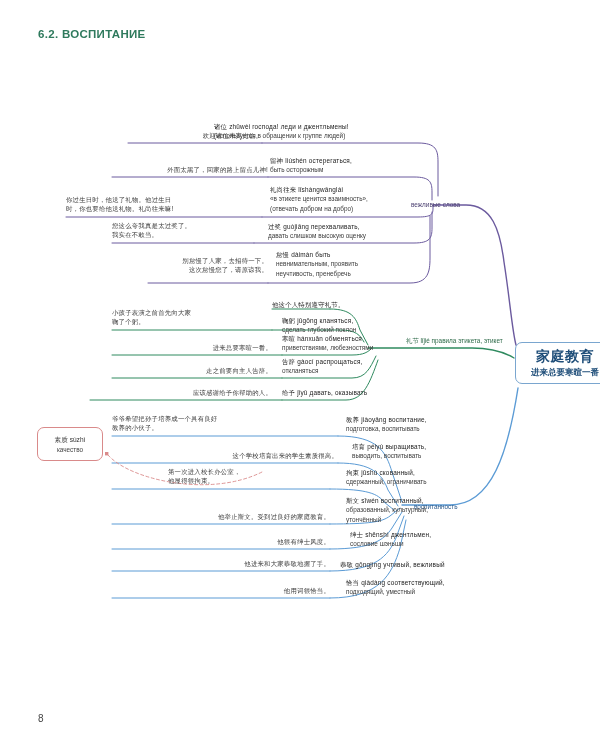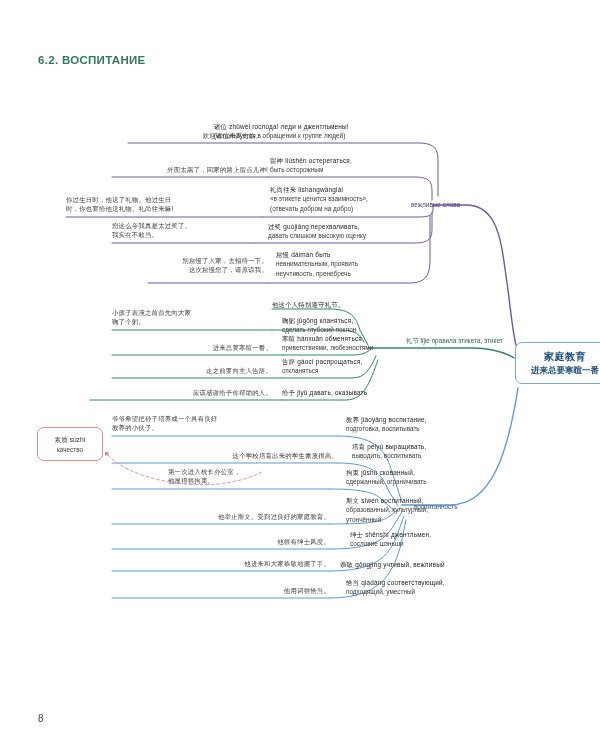--- a/index.html
+++ b/index.html
@@ -8,21 +8,20 @@
     font-family:"Liberation Sans","DejaVu Sans",sans-serif;
     position:relative;overflow:hidden;
   }
   #page{position:absolute;inset:0;}
 
   
   .section-title{
     position:absolute;left:38px;top:28px;
     font-size:11.5px;font-weight:bold;letter-spacing:.3px;
     color:#2f7a5d;
-    margin-top:26px;
   }
 
   
   .page-number{
     position:absolute;left:38px;top:713px;
     font-size:10px;color:#444;
   }
 
   
   #wires{position:absolute;left:0;top:0;width:600px;height:750px;}
@@ -47,21 +46,21 @@
   .branch-label.green{color:#2f6b4a;}
   .branch-label.blue{color:#2c5a8c;}
 
   
   .center-node{
     position:absolute;left:515px;top:342px;width:100px;height:42px;
     border:1px solid #7aa6cf;border-radius:7px;background:#ffffff;
     box-sizing:border-box;
     display:flex;flex-direction:column;align-items:center;justify-content:center;
   }
-  .center-node .cn-hz{font-size:10px;color:#1f4e79;font-weight:bold;letter-spacing:.5px;}
+  .center-node .cn-hz{font-size:14px;color:#1f4e79;font-weight:bold;letter-spacing:.5px;}
   .center-node .cn-ru{font-size:8.5px;color:#1f4e79;font-weight:bold;margin-top:1px;}
 
   
   .callout{
     position:absolute;left:37px;top:427px;width:66px;height:34px;
     border:1px solid #d98a8a;border-radius:7px;background:#fff;
     box-sizing:border-box;
     display:flex;flex-direction:column;align-items:center;justify-content:center;
   }
   .callout .co-hz{font-size:6.6px;color:#333;}

